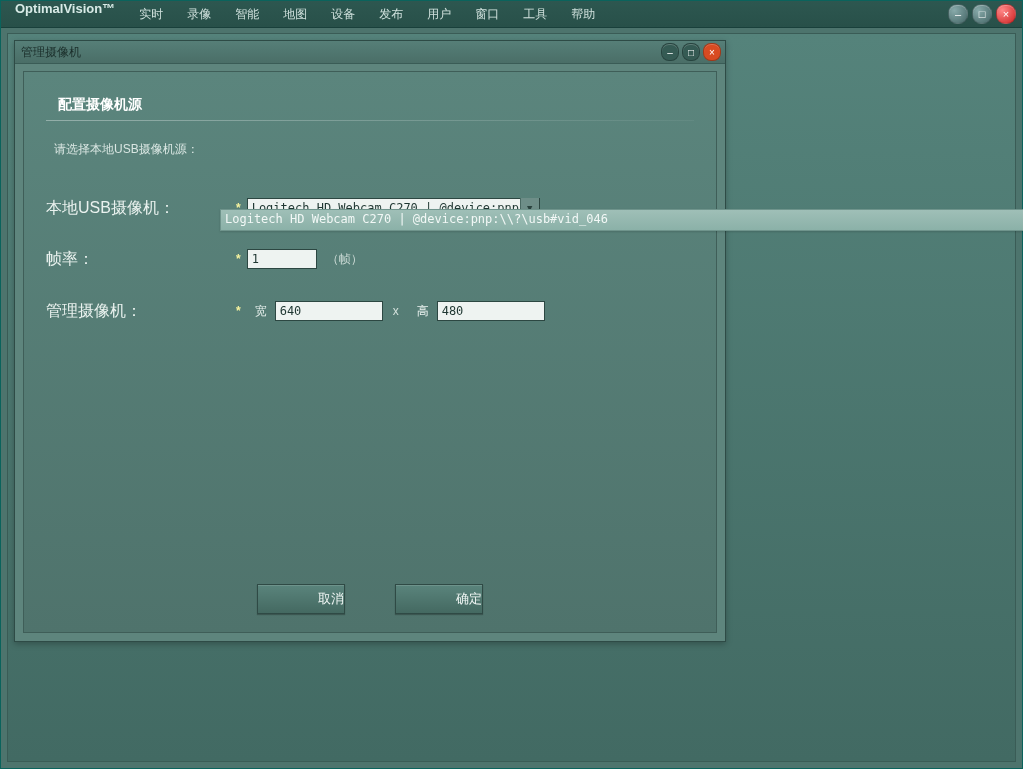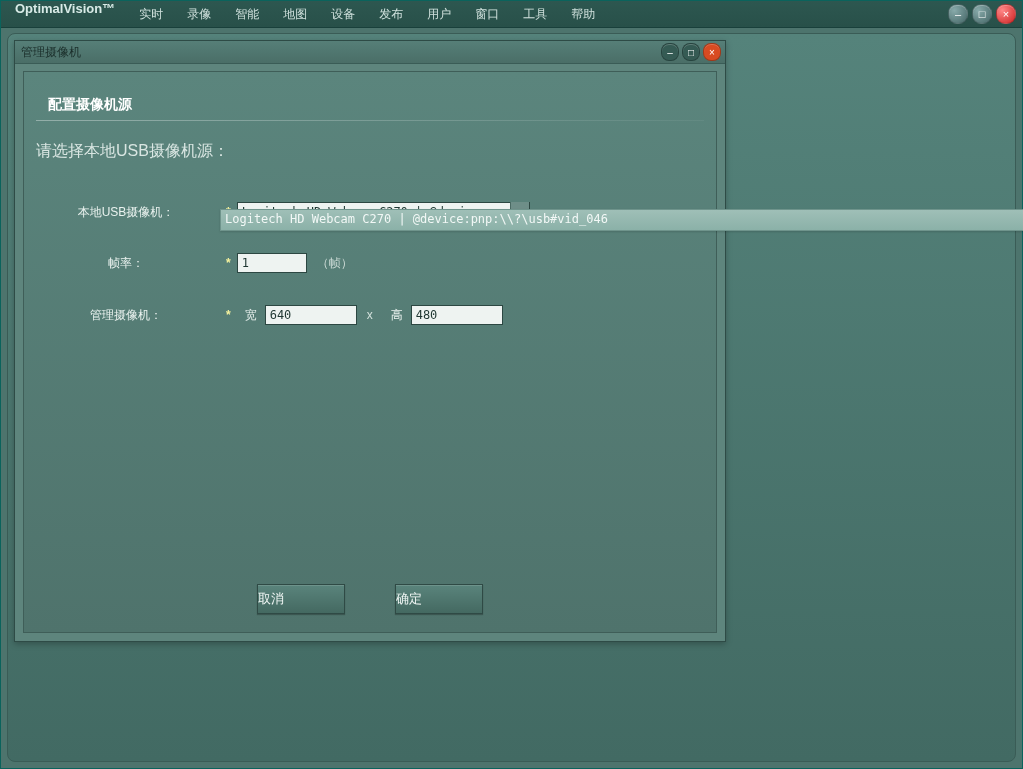--- a/index.html
+++ b/index.html
@@ -8,59 +8,59 @@
   .menubar{height:26px;background:linear-gradient(#2d5750,#285049);display:flex;align-items:flex-start;color:#cfe0dc;border-bottom:1px solid #19403b;position:relative}
   .menubar .brand{font-weight:bold;color:#d8ebe7;padding:0 12px 0 14px;font-size:13px}
   .menubar .menu-item{padding:0 12px;height:36px;line-height:26px;color:#cfe0dc;cursor:pointer}
   .win-controls{position:absolute;right:6px;top:3px;display:flex;gap:4px}
   .wc-btn{width:18px;height:18px;border-radius:9px;display:flex;align-items:center;justify-content:center;font-size:11px;color:#fff;cursor:pointer;border:1px solid rgba(0,0,0,.2);box-shadow:inset 0 1px 0 rgba(255,255,255,.25)}
   .wc-min{background:radial-gradient(circle at 30% 30%,#8aa,#466)}
   .wc-max{background:radial-gradient(circle at 30% 30%,#8aa,#466)}
   .wc-close{background:radial-gradient(circle at 30% 30%,#f88,#c22)}
 
   
-  .workspace{position:absolute;left:6px;right:6px;top:32px;bottom:6px;background:linear-gradient(#55837b,#426a63);border:1px solid #3a5c56;border-radius:8px}
+  .workspace{position:absolute;left:6px;right:6px;top:32px;bottom:6px;background:linear-gradient(#55837b,#426a63);border:1px solid #3a5c56;border-radius:0}
 
   
   .childwin{position:absolute;left:6px;top:6px;width:710px;height:600px;background:#5e857d;border:1px solid #2e4b46;box-shadow:0 2px 6px rgba(0,0,0,.25)}
   .childwin .titlebar{height:22px;background:linear-gradient(#567f78,#4a6e67);display:flex;align-items:center;color:#0f2622;font-size:12px;padding:0 6px;border-bottom:1px solid #3a5c56;position:relative}
   .childwin .titlebar .title-text{color:#1b2f2b}
   .child-controls{position:absolute;right:4px;top:2px;display:flex;gap:3px}
   .cc-btn{width:16px;height:16px;border-radius:8px;display:flex;align-items:center;justify-content:center;font-size:10px;color:#fff;cursor:pointer;border:1px solid rgba(0,0,0,.25);box-shadow:inset 0 1px 0 rgba(255,255,255,.2)}
   .cc-min{background:#355b54}
   .cc-max{background:#355b54}
   .cc-close{background:#d84b22}
 
-  .child-body{position:absolute;left:8px;right:8px;top:30px;bottom:8px;background:linear-gradient(#5b857d,#4f736c);border:1px solid #3f5e58;padding:18px 12px;color:#e6efec;box-sizing:border-box}
+  .child-body{position:absolute;left:8px;right:8px;top:30px;bottom:8px;background:linear-gradient(#5b857d,#4f736c);border:1px solid #3f5e58;padding:18px 22px;color:#e6efec;box-sizing:border-box}
 
   .section-header{font-weight:bold;font-size:14px;color:#fff;margin:6px 0 6px 12px}
   .divider{height:1px;background:linear-gradient(to right,rgba(255,255,255,.35),rgba(255,255,255,.05));margin:6px 0 20px 0}
 
-  .prompt{color:#d9e6e2;font-size:16px;margin:0 0 38px 0}
+  .prompt{color:#d9e6e2;font-size:12px;margin:0 0 38px 8px}
 
   .form-row{display:flex;align-items:center;margin-bottom:18px;min-height:24px}
-  .form-label{width:180px;text-align:center;color:#eaf2ef;font-size:12px;padding-right:4px}
+  .form-label{width:180px;text-align:left;color:#eaf2ef;font-size:16px;padding-right:4px}
   .req{color:#f6f39e;margin:0 6px;font-weight:bold}
   .input,.select-display{background:#eef3f1;border:1px solid #2c4742;color:#1f3732;font-family:Consolas,Menlo,monospace;font-size:12px;height:20px;line-height:20px;padding:0 4px;box-sizing:border-box}
   .select-wrap{position:relative;}
   .select-display{display:flex;align-items:center;}
   .select-display .sel-text{width:268px;white-space:nowrap;overflow:hidden;text-overflow:clip}
   .select-arrow{width:18px;height:20px;background:#6e8e88;display:flex;align-items:center;justify-content:center;border-left:1px solid #4a6a63;margin-right:-4px;margin-top:-0px;margin-bottom:-0px;color:#2a433e;font-size:9px}
   .input.small{width:70px}
-  .input.medium{width:92px}
+  .input.medium{width:108px}
   .unit{color:#cbdad5;font-size:12px;margin-left:10px;font-family:"Microsoft YaHei",Arial,sans-serif}
   .dim-label{color:#eaf2ef;margin:0 8px}
   .xsep{color:#d2e0db;margin:0 10px}
 
   
   .dropdown-popup{position:absolute;z-index:50;height:20px;background:linear-gradient(#9fbfb7,#8bb1a8);border:1px solid #6f948c;color:#f2f8f6;font-family:Consolas,Menlo,monospace;font-size:12px;line-height:18px;padding:0 4px;white-space:nowrap;overflow:hidden;text-overflow:clip;box-shadow:0 1px 2px rgba(0,0,0,.15)}
 
   
   .btn-row{position:absolute;left:0;right:0;bottom:18px;display:flex;justify-content:center;gap:50px}
-  .btn{width:86px;height:28px;border:1px solid #2f4a45;background:linear-gradient(#5a847c,#446961);color:#f1f7f5;font-size:13px;display:flex;align-items:center;justify-content:flex-start;cursor:pointer;box-shadow:inset 0 1px 0 rgba(255,255,255,.12),0 1px 1px rgba(0,0,0,.25)}
+  .btn{width:86px;height:28px;border:1px solid #2f4a45;background:linear-gradient(#5a847c,#446961);color:#f1f7f5;font-size:13px;display:flex;align-items:center;justify-content:flex-end;cursor:pointer;box-shadow:inset 0 1px 0 rgba(255,255,255,.12),0 1px 1px rgba(0,0,0,.25)}
 </style>
 </head>
 <body>
 
 <div class="app">
 
   <div class="menubar">
     <span class="brand">OptimalVision™</span>
     <span class="menu-item">实时</span>
     <span class="menu-item">录像</span>

